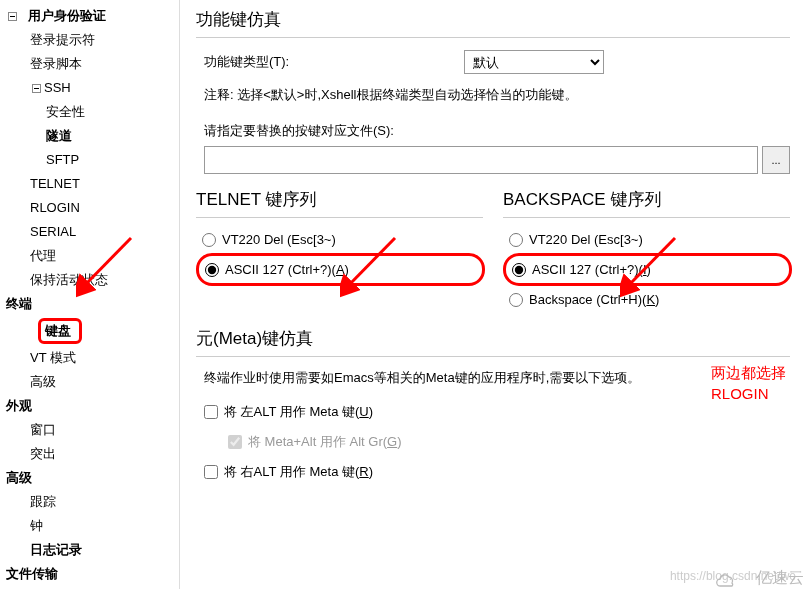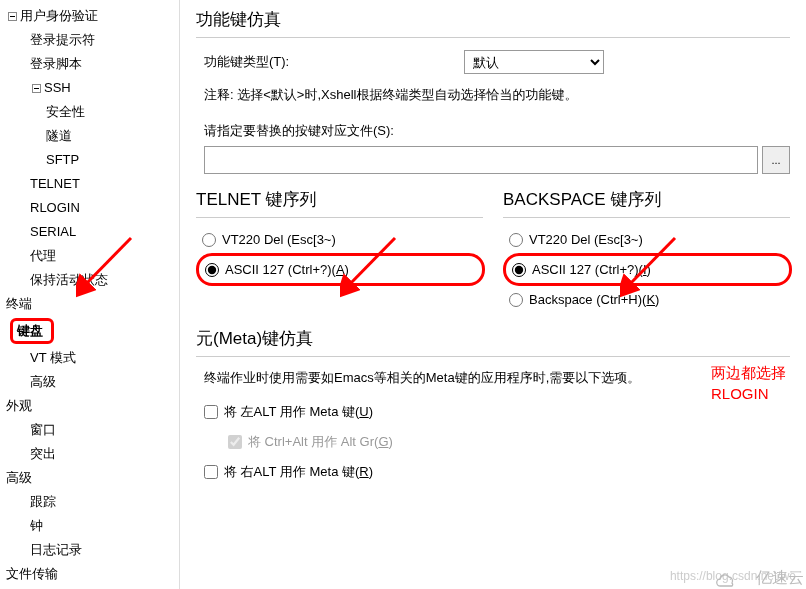--- a/index.html
+++ b/index.html
@@ -22,37 +22,37 @@
     }
     .tree-item {
       padding: 2px 0 2px 4px;
       cursor: pointer;
       white-space: nowrap;
       display: flex;
       align-items: center;
       line-height: 20px;
     }
     .tree-item.selected { font-weight: bold; }
-    .tree-item.bold { font-weight: normal; }
+    .tree-item.bold { font-weight: bold; gap: 8px; }
     .tree-icon {
       display: inline-flex;
       width: 12px;
       height: 12px;
       margin-right: 2px;
       align-items: center;
       justify-content: center;
     }
     .tree-icon svg { display: block; }
     .indent-1 { padding-left: 28px; }
     .indent-2 { padding-left: 44px; }
     .highlight-box {
       border: 3px solid #f00;
       border-radius: 6px;
       padding: 0 8px 0 4px;
-      margin-left: 8px;
+      margin-left: 36px;
       display: inline-block;
     }
     .content {
       flex: 1;
       padding: 8px 16px;
       position: relative;
     }
     .fieldset {
       border: none;
       margin-bottom: 14px;
@@ -320,21 +320,21 @@
 
     <div class="fieldset" style="margin-top:14px;">
       <div class="fieldset-title">元(Meta)键仿真</div>
       <div class="desc">终端作业时使用需要如Emacs等相关的Meta键的应用程序时,需要以下选项。</div>
       <label class="checkbox-row">
         <input type="checkbox" style="">
         <span><span>将 左ALT 用作 Meta 键(</span><span class="underline-key">U</span><span>)</span></span>
       </label>
       <label class="checkbox-row disabled">
         <input type="checkbox" checked="" disabled="" style="">
-        <span><span>将 Ctrl+Alt 用作 Alt Gr(</span><span class="underline-key">G</span><span>)</span></span>
+        <span><span>将 Meta+Alt 用作 Alt Gr(</span><span class="underline-key">G</span><span>)</span></span>
       </label>
       <label class="checkbox-row">
         <input type="checkbox" style="">
         <span><span>将 右ALT 用作 Meta 键(</span><span class="underline-key">R</span><span>)</span></span>
       </label>
     </div>
 
     <div class="red-annotation">
       <div>两边都选择</div>
       <div>RLOGIN</div>

